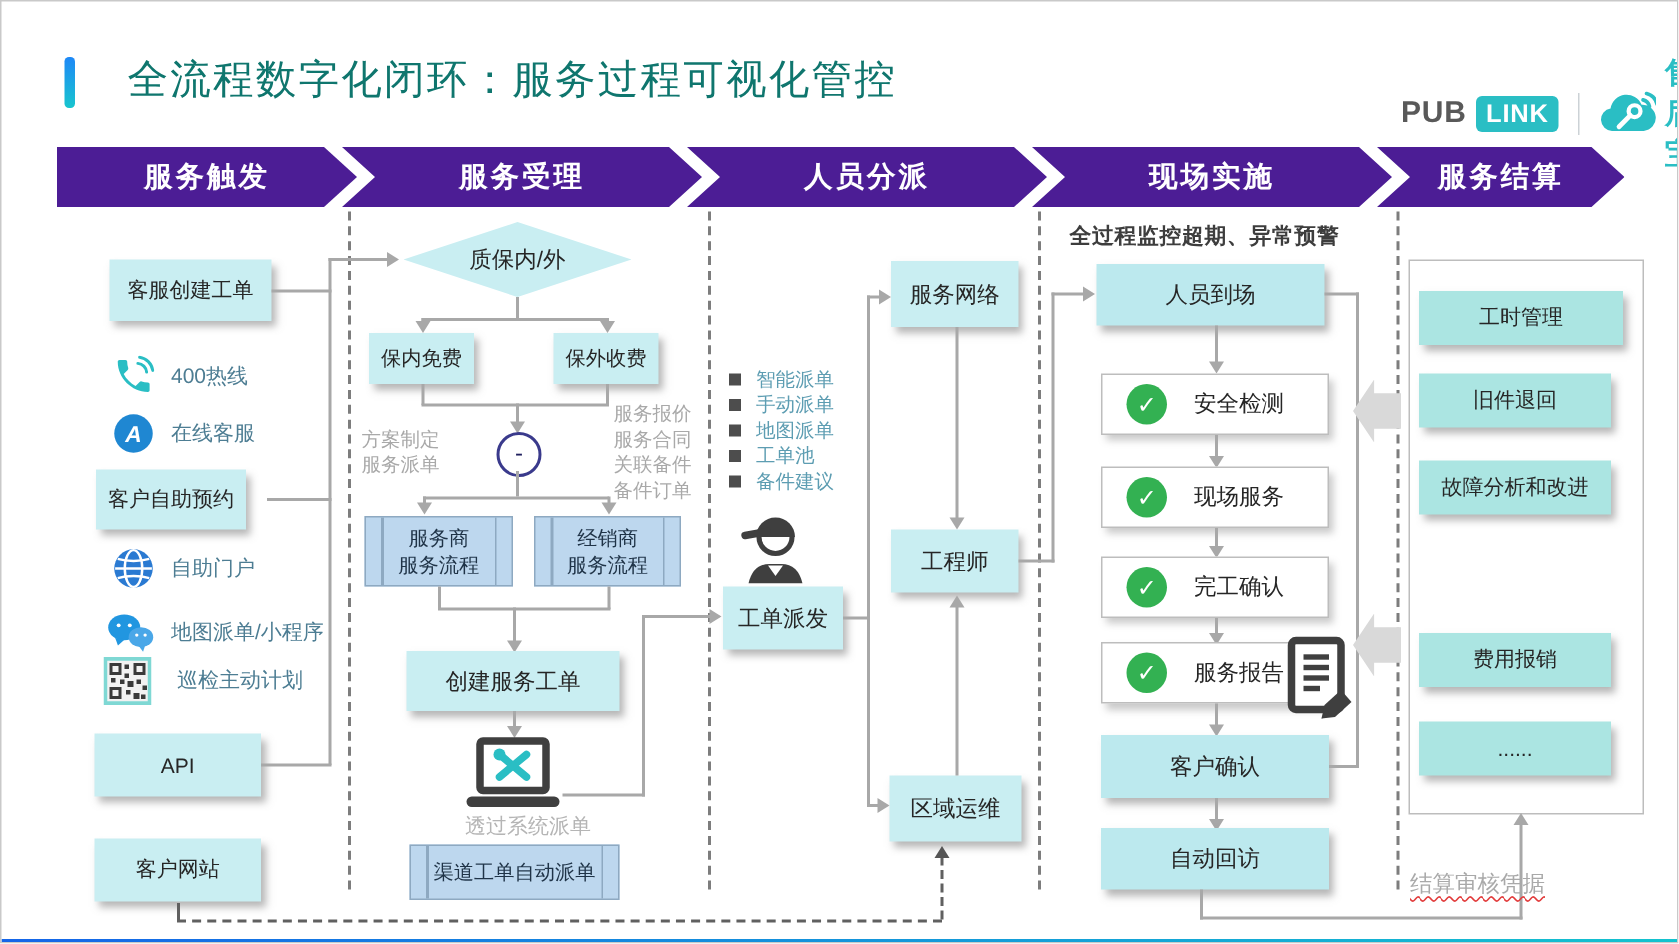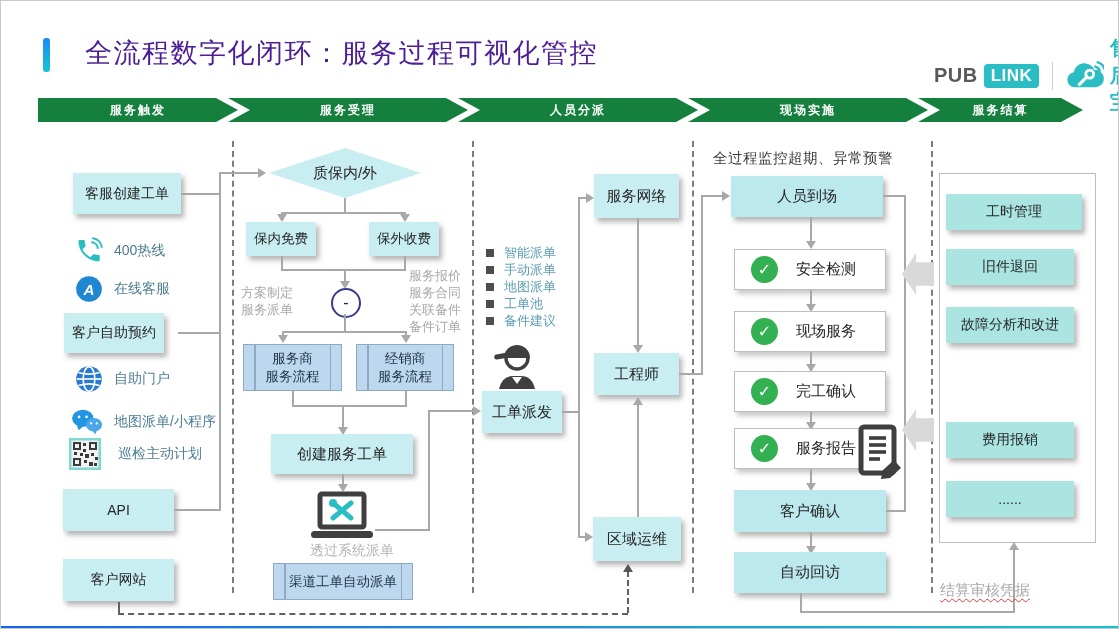--- a/index.html
+++ b/index.html
@@ -2,30 +2,30 @@
 <html><head>
 <meta charset="utf-8">
 <style>
   html,body{margin:0;padding:0;background:#fff;}
   #canvas{position:relative;width:1119px;height:629px;background:#fff;border:1px solid #c9c9c9;
     box-sizing:border-box;font-family:"Liberation Sans","DejaVu Sans",sans-serif;overflow:hidden;}
   .abs{position:absolute;}
   
   .accent{position:absolute;left:42px;top:37px;width:7px;height:34px;border-radius:3px;
     background:linear-gradient(180deg,#1e88f7,#18c5ce);}
-  .title{position:absolute;left:84px;top:34px;font-size:27px;color:#4c1d95;letter-spacing:1.5px;}
+  .title{position:absolute;left:84px;top:34px;font-size:27px;color:#0f766e;letter-spacing:1.5px;}
   
   .logo{position:absolute;left:933px;top:34px;display:flex;align-items:center;gap:6px;}
   .logo .pub{color:#595959;font-weight:bold;font-size:20px;letter-spacing:.5px;}
   .logo .link{background:#2abec4;color:#fff;font-weight:bold;font-size:17px;padding:2px 7px;border-radius:4px;letter-spacing:.5px;}
   .logo .sep{width:1px;height:28px;background:#ccd2d6;margin:0 7px;}
   .logo .brand{color:#2abec4;font-weight:bold;font-size:20px;}
   
   #phases{position:absolute;left:37px;top:97px;width:1045px;height:40px;}
-  .chev{position:absolute;top:0;height:24px;background:#15803d;color:#fff;font-weight:bold;font-size:12px;
+  .chev{position:absolute;top:0;height:40px;background:#4c1d95;color:#fff;font-weight:bold;font-size:19px;
     letter-spacing:2px;display:flex;align-items:center;justify-content:center;}
   .chev.first{clip-path:polygon(0 0,calc(100% - 22px) 0,100% 50%,calc(100% - 22px) 100%,0 100%);}
   .chev.mid{clip-path:polygon(0 0,calc(100% - 22px) 0,100% 50%,calc(100% - 22px) 100%,0 100%,22px 50%);}
   
   .divider{position:absolute;top:140px;height:452px;width:0;border-left:2px dashed #7d7d7d;}
   
   .tbox{position:absolute;background:#c9eef2;box-shadow:3px 4px 5px rgba(110,110,110,.5);
     display:flex;align-items:center;justify-content:center;font-size:14px;color:#262626;text-align:center;}
   .tbox.deep{background:#bce9ee;}
   .tbox.green{background:#abe5e2;font-size:14px;}
@@ -334,21 +334,21 @@
   <div class="ar d" style="left:632px;top:344px;"></div>
 
   <div class="vl" style="left:636px;top:403px;height:113px;"></div>
   <div class="ar u" style="left:632px;top:396px;"></div>
 
   <div class="hl" style="left:678px;top:372px;width:24px;"></div>
   <div class="vl" style="left:700px;top:194px;height:180px;"></div>
   <div class="hl" style="left:700px;top:194px;width:22px;"></div>
   <div class="ar r" style="left:721px;top:190px;"></div>
 
-  <div class="note dark" style="left:712px;top:149px;">全过程监控超期、异常预警</div>
+  <div class="note dark" style="left:712px;top:149px;font-weight:bold;">全过程监控超期、异常预警</div>
 
   <div class="tbox deep" style="left:730px;top:175px;width:152px;height:41px;font-size:15px;">人员到场</div>
 
   <div class="vl" style="left:809px;top:216px;height:26px;"></div>
   <div class="ar d" style="left:805px;top:240px;"></div>
 
   <div class="wbox" style="left:733px;top:248px;width:152px;height:41px;">
     <span class="check">✓</span>
     <span>安全检测</span>
   </div>

